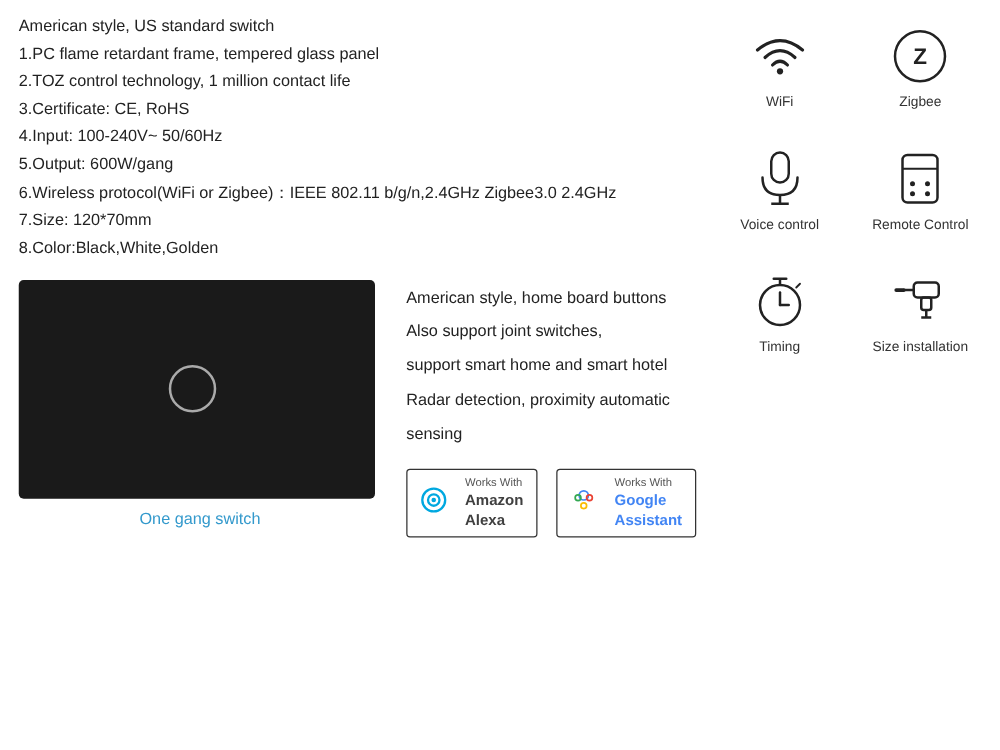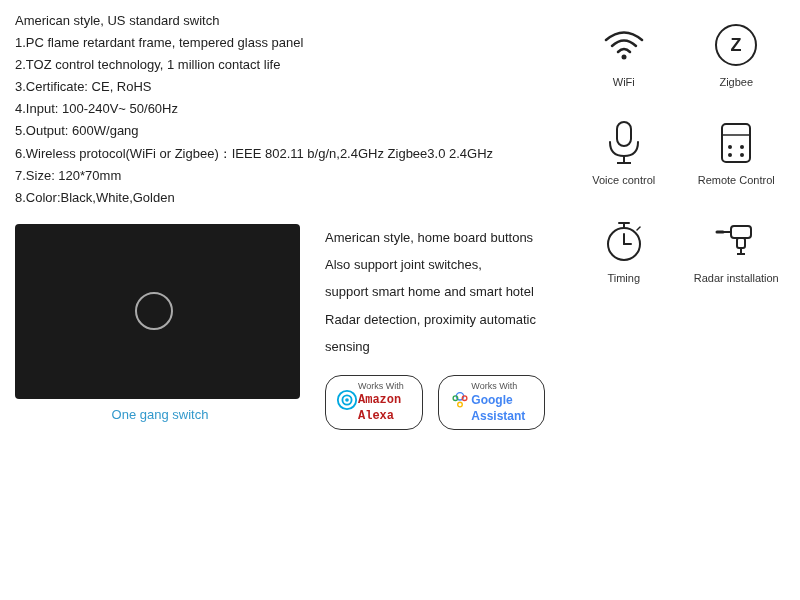--- a/index.html
+++ b/index.html
@@ -76,23 +76,23 @@
     }
     .badges {
       display: flex;
       align-items: center;
       margin-top: 15px;
       gap: 15px;
     }
     .badge {
       display: flex;
       align-items: center;
-      gap: 0;
+      gap: 14px;
       border: 1.5px solid #333;
-      border-radius: 16px;
+      border-radius: 3px;
       padding: 5px 10px;
       font-size: 11px;
       justify-content: flex-end;
     }
     .badge-icon {
       font-size: 18px;
     }
     .badge-text {
       display: flex;
       flex-direction: column;
@@ -100,21 +100,21 @@
       line-height: 1.3;
     }
     .badge-text .works-with {
       font-size: 9px;
       color: #555;
     }
     .badge-text .brand {
       font-weight: bold;
       font-size: 12px;
     }
-    .amazon .brand { color: #b91c1c; font-family: Liberation Mono, monospace; }
+    .amazon .brand { color: #404040; }
     .google .brand { color: #4285f4; }
     
     .right-panel {
       width: 240px;
       padding: 10px 10px;
       display: grid;
       grid-template-columns: 1fr 1fr;
       grid-template-rows: repeat(3, auto);
       gap: 10px 5px;
       align-content: start;
@@ -276,17 +276,17 @@
         <svg width="46" height="46" viewBox="0 0 46 46">
 
           <rect x="18" y="8" width="20" height="12" rx="3" fill="none" stroke="#222" stroke-width="2"></rect>
           <path d="M10 14 L18 14" stroke="#222" stroke-width="2" stroke-linecap="round"></path>
           <path d="M4 14 L10 14" stroke="#222" stroke-width="3" stroke-linecap="round"></path>
           <rect x="24" y="20" width="8" height="10" rx="2" fill="none" stroke="#222" stroke-width="2"></rect>
           <line x1="28" y1="30" x2="28" y2="36" stroke="#222" stroke-width="2"></line>
           <line x1="24" y1="36" x2="32" y2="36" stroke="#222" stroke-width="2"></line>
         </svg>
       </div>
-      <span class="icon-label">Radar installation</span>
+      <span class="icon-label">Size installation</span>
     </div>
 
   </div>
 </div>
 
 </body></html>

